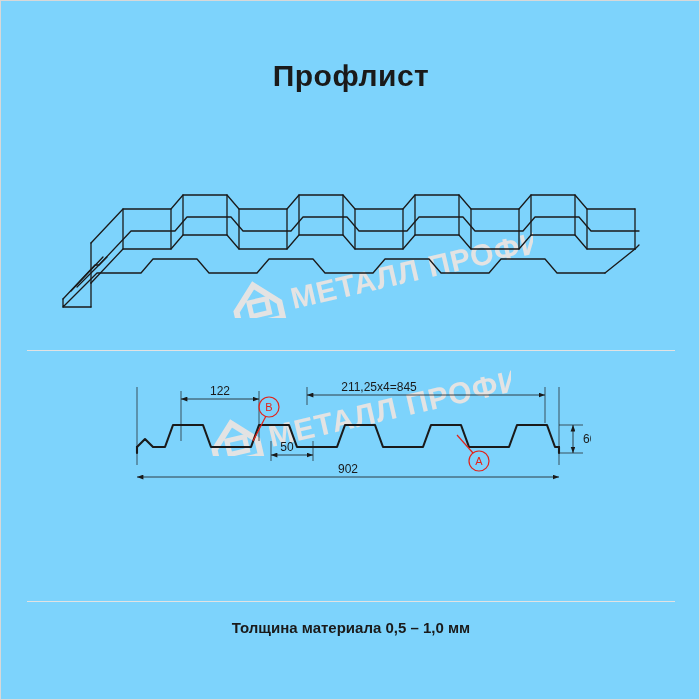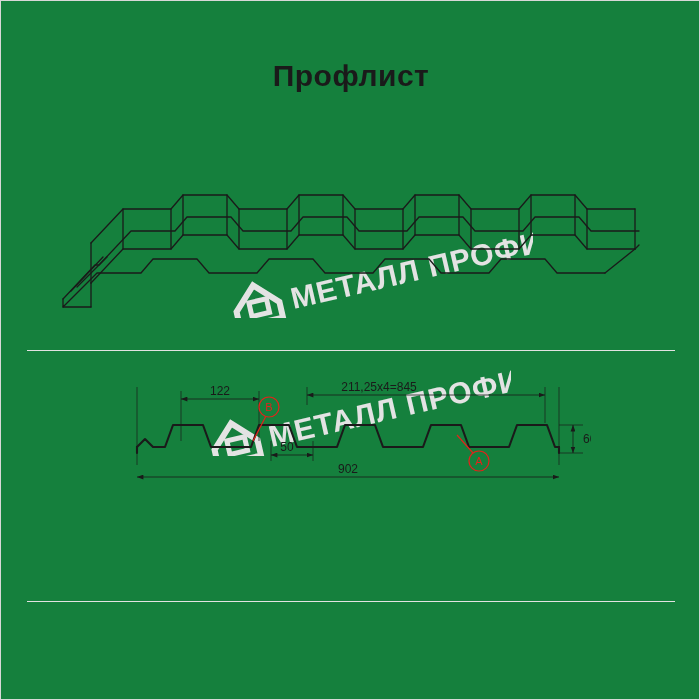--- a/index.html
+++ b/index.html
@@ -13,21 +13,21 @@
     font-family: "Liberation Sans", sans-serif;
     color: #1a1a1a;
     overflow: hidden;
   }
   .page {
     position: relative;
     width: 700px;
     height: 700px;
     box-sizing: border-box;
     border: 1px solid #d8d8d8;
-    background: #15803d;
+    background: #7dd3fc;
   }
   .title {
     position: absolute;
     top: 58px;
     left: 0;
     width: 700px;
     text-align: center;
     font-size: 30px;
     font-weight: bold;
     letter-spacing: 0.5px;
@@ -208,13 +208,14 @@
       <text x="258" y="22" text-anchor="middle" font-family="Liberation Sans, sans-serif" font-size="12" fill="#1a1a1a">211,25x4=845</text>
       <text x="166" y="82" text-anchor="middle" font-family="Liberation Sans, sans-serif" font-size="12" fill="#1a1a1a">50</text>
       <text x="227" y="104" text-anchor="middle" font-family="Liberation Sans, sans-serif" font-size="12" fill="#1a1a1a">902</text>
       <text x="462" y="74" text-anchor="start" font-family="Liberation Sans, sans-serif" font-size="12" fill="#1a1a1a">60</text>
     </svg>
   </div>
 
   <div class="divider d1"></div>
   <div class="divider d2"></div>
 
+  <div class="footer">Толщина материала 0,5 – 1,0 мм</div>
 </div>
 
 </body></html>

